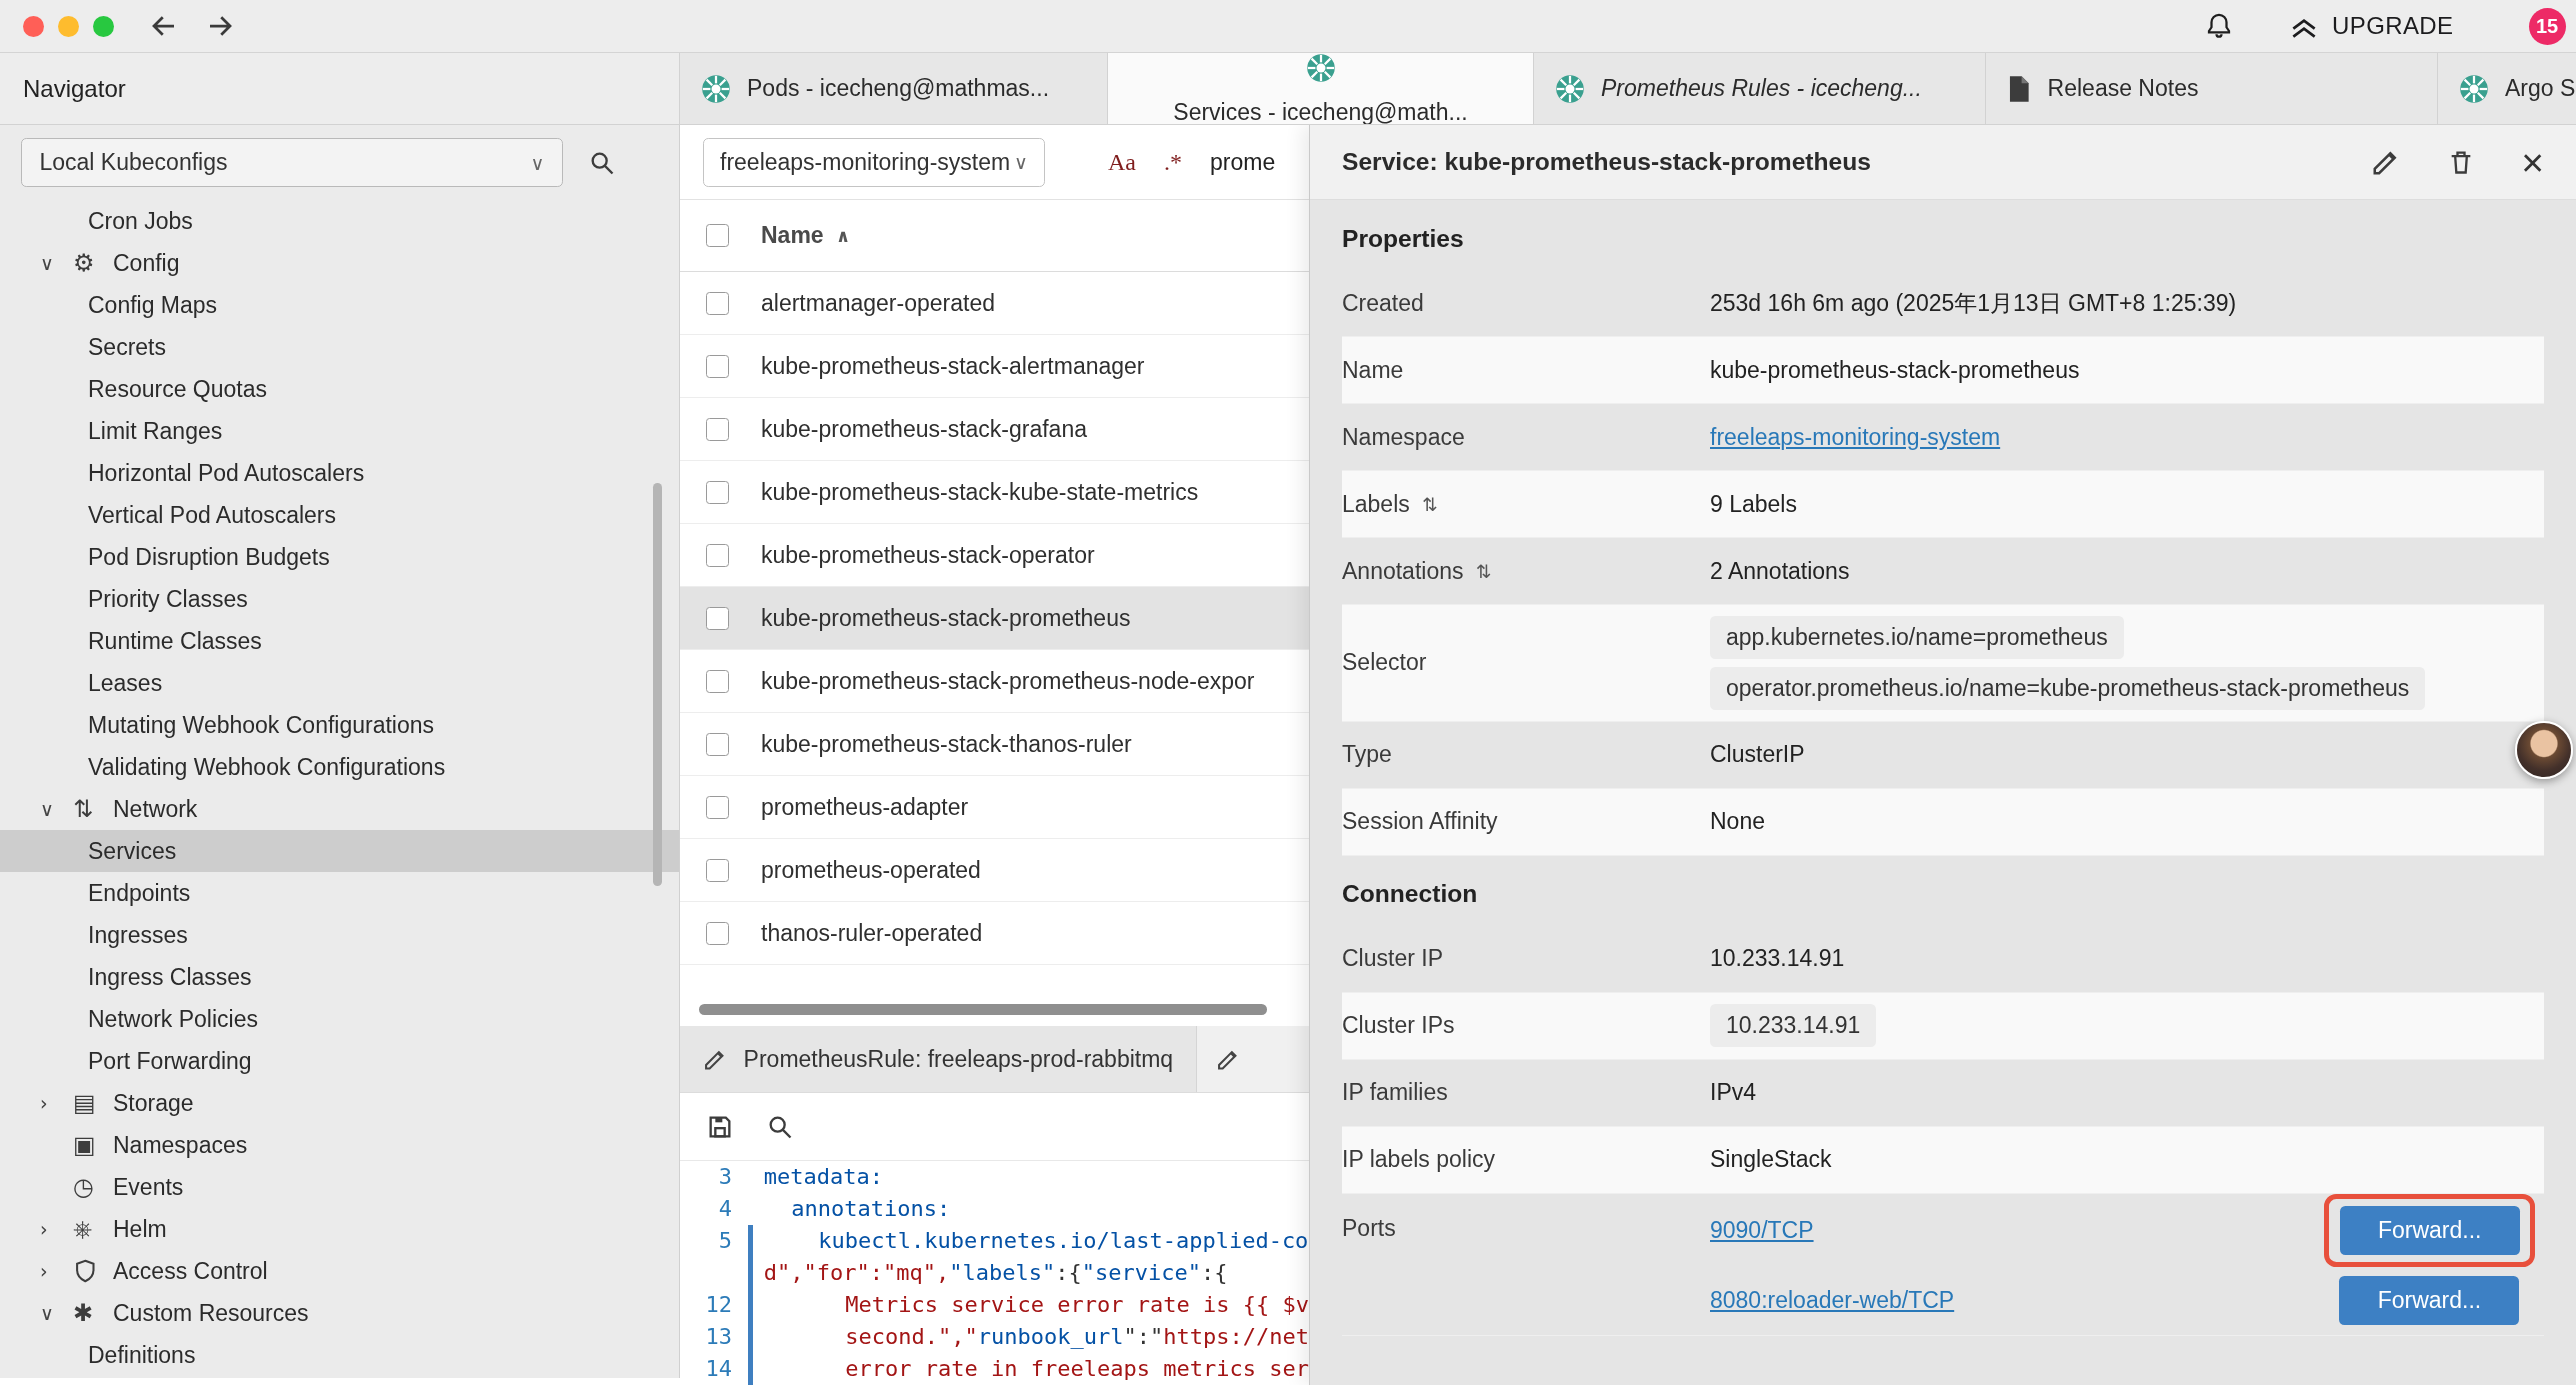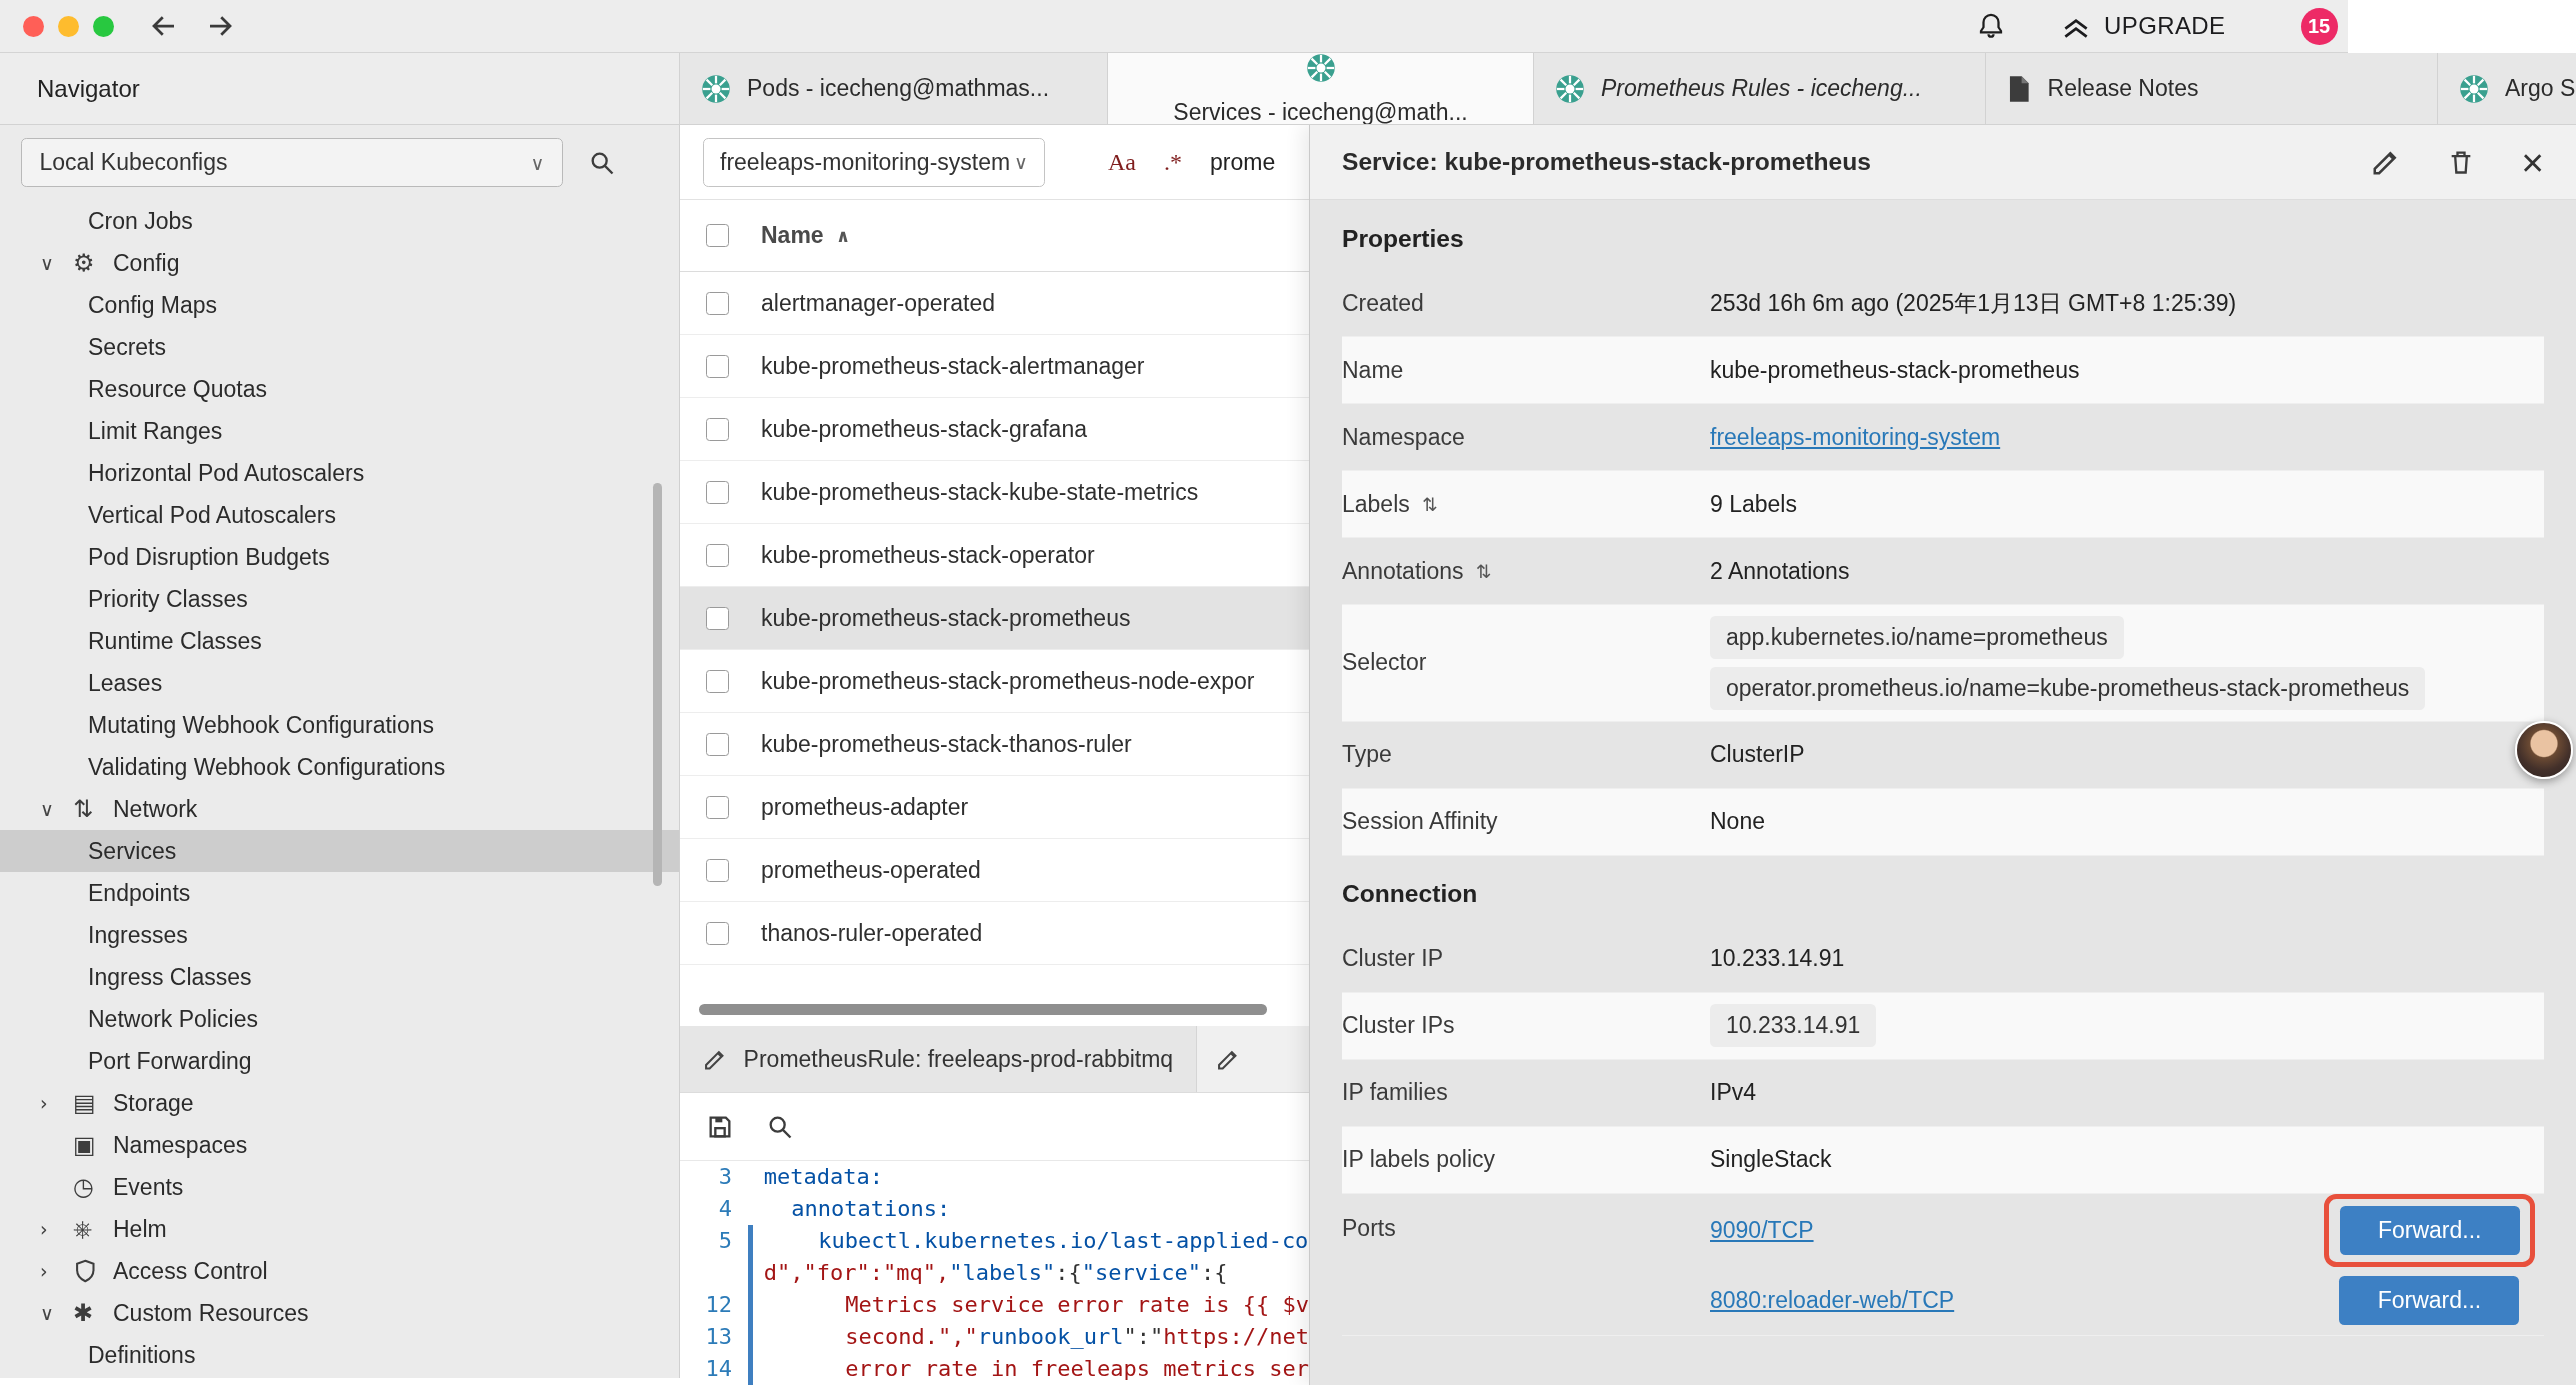--- a/index.html
+++ b/index.html
@@ -7,38 +7,38 @@
   body {
     position:relative;
     font-family:"Liberation Sans", sans-serif;
     font-size:23px;
     color:#2b2b2b;
     background:#ffffff;
   }
   .glyph { font-family:"DejaVu Sans", sans-serif; }
 
   
-  .titlebar { position:absolute; left:0; top:0; width:2348px; height:53px;
+  .titlebar { position:absolute; left:0; top:0; width:2576px; height:53px;
     background:#ededed; border-bottom:0.9px solid #d4d4d4; display:flex; align-items:center; z-index:40; }
   .lights { display:flex; gap:14px; margin-left:23px; }
   .light { width:21px; height:21px; border-radius:50%; display:inline-block; }
   .light.red { background:#ff5f57; } .light.yellow { background:#febc2e; } .light.green { background:#28c840; }
   .navbtn { margin-left:35px; display:flex; align-items:center; }
   .navbtn + .navbtn { margin-left:26px; }
   .spacer { flex:1; }
   .bell { margin-right:54px; display:flex; align-items:center; }
   .upgrade { display:flex; align-items:center; gap:12.3px; font-size:24px; color:#1c1c1e; margin-right:75px; letter-spacing:0.4px; }
   .badge { width:37px; height:37px; border-radius:50%; background:#ed2a66; color:#fff;
     display:flex; align-items:center; justify-content:center; font-size:20px; font-weight:bold; margin-right:10.5px; }
 
   
   .tabbar { position:absolute; left:0; top:53px; width:2576px; height:72px; display:flex;
     background:#e7e7e7; border-bottom:0.9px solid #d2d2d2; z-index:30; }
   .navhead { width:680px; flex:none; background:#ededed; display:flex; align-items:center;
-    padding-left:37px; font-size:24px; color:#222; border-right:0.9px solid #d2d2d2; }
+    padding-left:23px; font-size:24px; color:#222; border-right:0.9px solid #d2d2d2; }
   #tabs { display:flex; flex:1; overflow:hidden; }
   .tab { display:flex; align-items:center; gap:16px; padding:0 21px; border-right:0.9px solid #d2d2d2;
     background:#e7e7e7; font-size:23px; color:#2b2b2b; white-space:nowrap; overflow:hidden; flex:none; }
   .tab.active { background:#fafafa;flex-direction:column; }
   .tab.italic .tab-label { font-style:italic; }
   .tab .tab-icon { display:flex; align-items:center; flex:none; }
   .tab .close { margin-left:auto; color:#555; font-size:30px; line-height:1; }
 
   
   .sidebar { position:absolute; left:0; top:125px; width:680px; bottom:7px;

